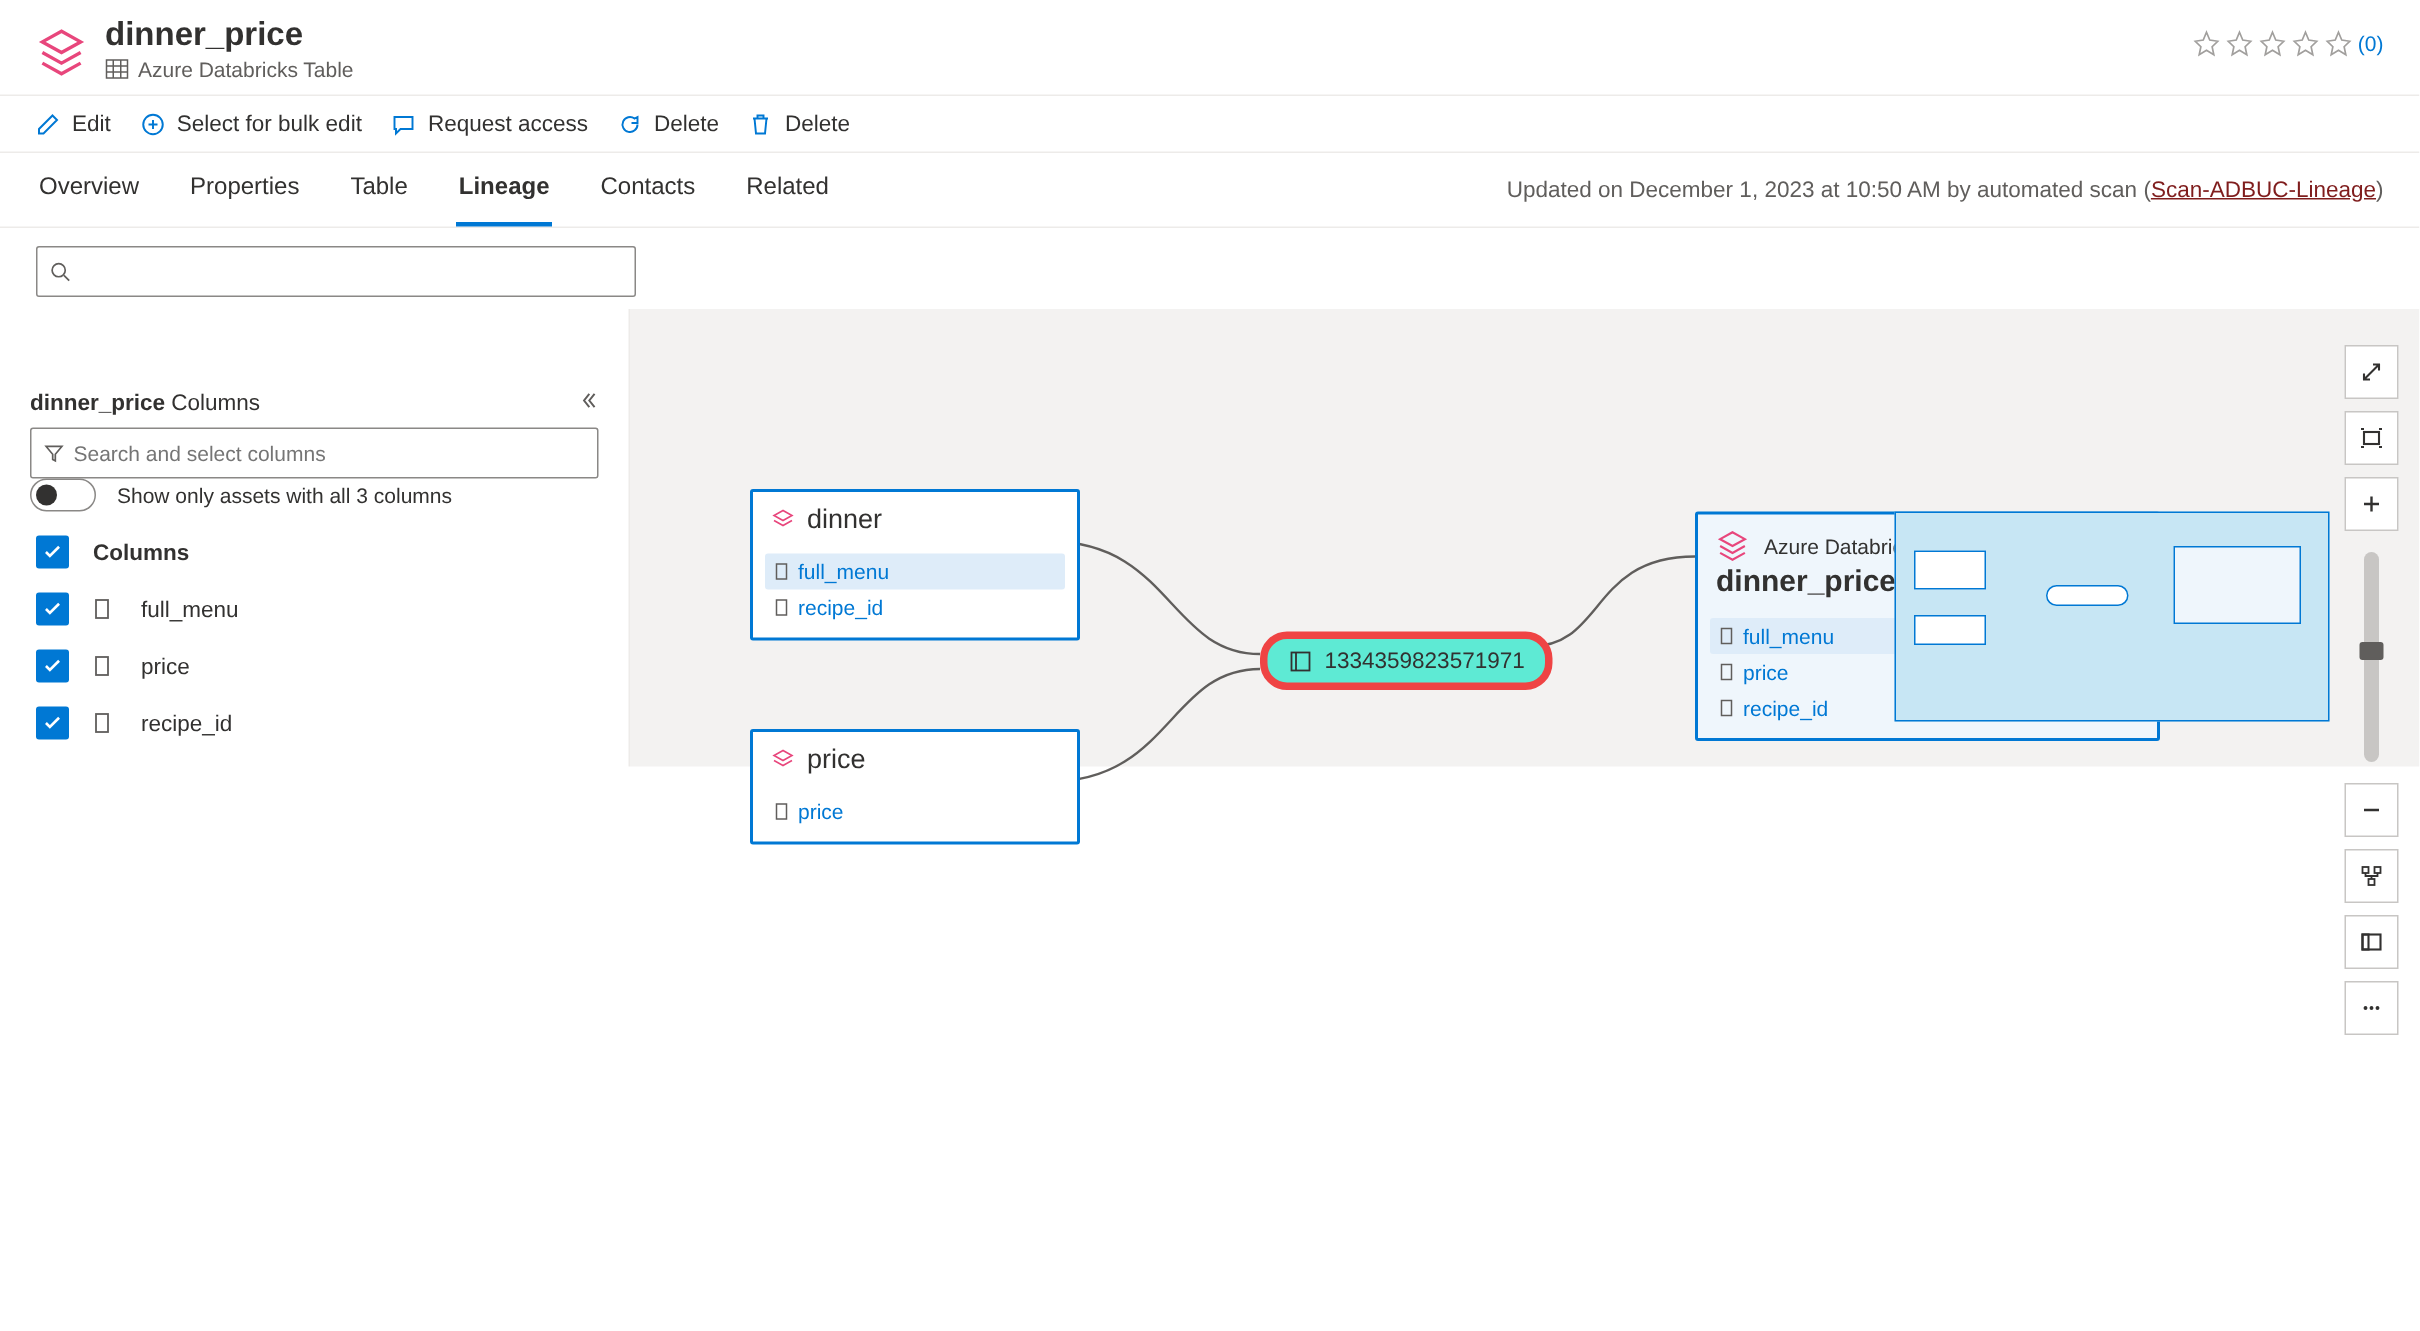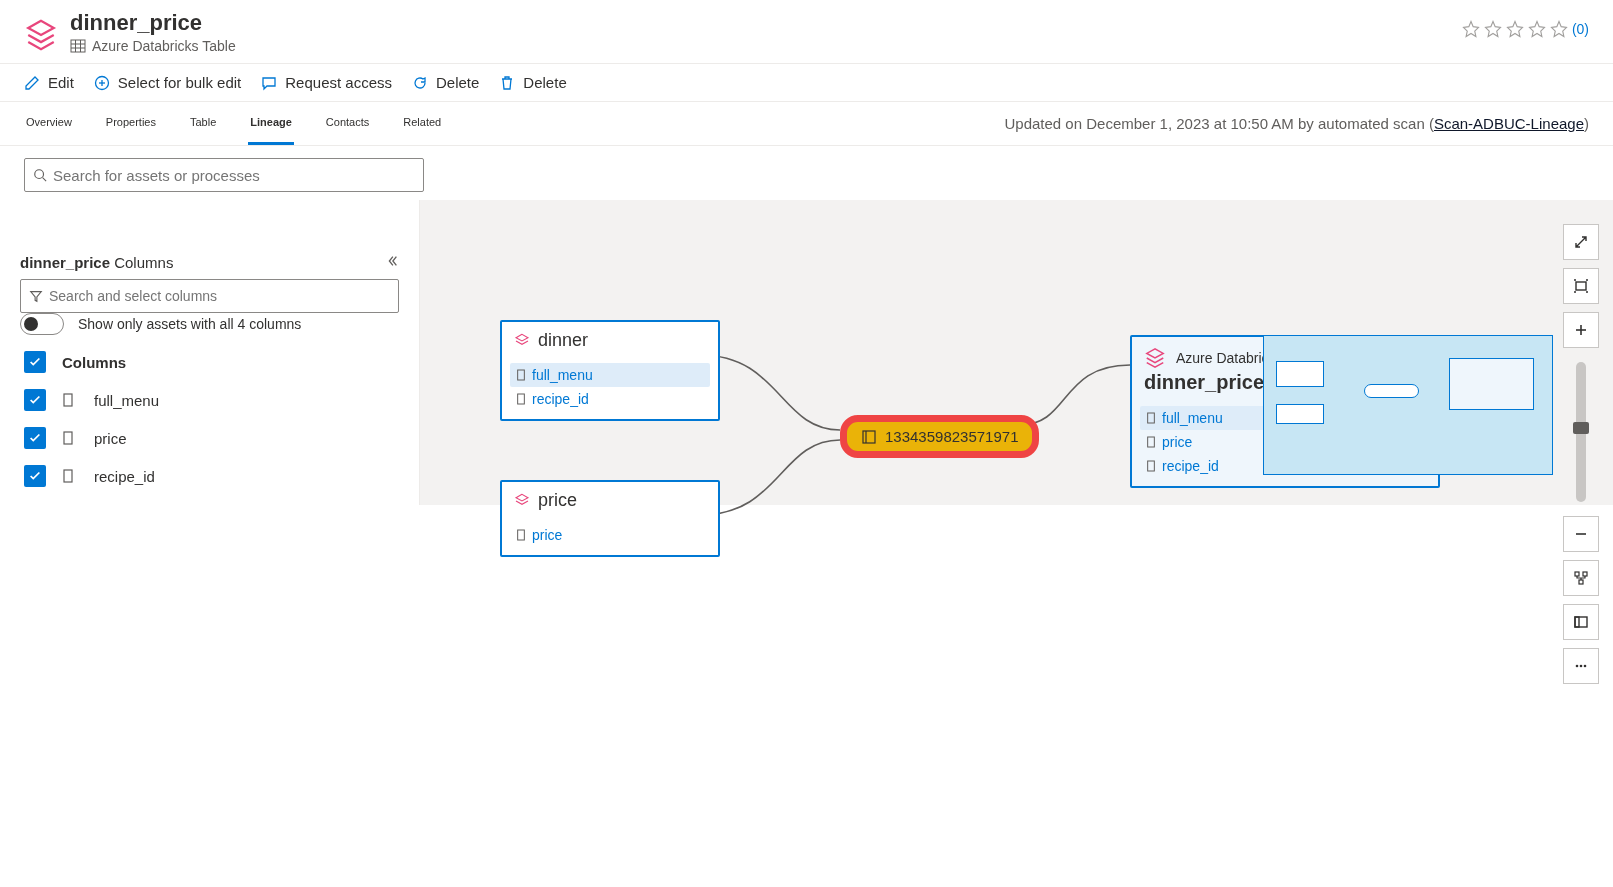--- a/index.html
+++ b/index.html
@@ -10,24 +10,24 @@
 .asset-title { font-size: 22px; font-weight: 700; color: #323130; }
 .asset-type { display: flex; align-items: center; gap: 6px; color: #605e5c; margin-top: 2px; font-size: 14px; }
 .add-tag { display: flex; align-items: center; gap: 8px; color: #605e5c; margin-top: 8px; cursor: pointer; font-size: 15px; }
 .rating { display: flex; align-items: center; gap: 4px; color: #605e5c; margin-top: 10px; }
 .rating .count { color: #0078d4; }
 .toolbar { display: flex; align-items: center; gap: 20px; padding: 10px 24px; border-bottom: 1px solid #edebe9; }
 .tool-btn { display: flex; align-items: center; gap: 8px; color: #323130; cursor: pointer; font-size: 15px; }
 .tool-icon { color: #0078d4; display: inline-flex; }
 .tabs-row { display: flex; align-items: center; padding: 0 24px; border-bottom: 1px solid #edebe9; }
 .tabs { display: flex; gap: 30px; }
-.tab { padding: 14px 2px; cursor: pointer; font-size: 11px; color: #323130; border-bottom: 3px solid transparent; }
+.tab { padding: 14px 2px; cursor: pointer; font-size: 16px; color: #323130; border-bottom: 3px solid transparent; }
 .tab.active { font-weight: 600; border-bottom-color: #0078d4; }
 .updated-info { margin-left: auto; color: #605e5c; font-size: 15px; }
-.updated-info a { color: #0f172a; }
+.updated-info a { color: #7f1d1d; }
 .search-row { padding: 12px 24px 8px 24px; }
 .search-input-box { display: flex; align-items: center; border: 1px solid #8a8886; border-radius: 2px; width: 400px; height: 34px; padding: 0 8px; gap: 6px; }
 .search-input-box input { border: none; outline: none; flex: 1; font-size: 15px; }
 .main-split { display: flex; flex: 1; }
 .sidebar { width: 420px; border-right: 1px solid #edebe9; padding: 12px 20px; }
 .sidebar-header { display: flex; align-items: center; justify-content: space-between; margin-bottom: 8px; margin-top: 42px; }
 .sidebar-title { font-size: 15px; }
 .sidebar-title strong { font-weight: 700; }
 .collapse-btn { cursor: pointer; color: #605e5c; }
 .col-search { display: flex; align-items: center; border: 1px solid #8a8886; border-radius: 2px; height: 34px; padding: 0 8px; gap: 6px; }
@@ -41,21 +41,21 @@
 .col-label { font-size: 15px; }
 .col-label.bold { font-weight: 700; }
 .column-icon { display: inline-flex; margin-right: 4px; }
 .canvas { flex: 1; background: #f3f2f1; position: relative; }
 .node { position: absolute; background: #fff; border: 2px solid #0078d4; border-radius: 2px; }
 .node-header { display: flex; align-items: center; gap: 8px; padding: 8px 12px; font-size: 18px; }
 .node-header.bold { font-weight: 700; font-size: 20px; }
 .node-cols { padding: 4px 8px 8px 8px; }
 .node-col { display: flex; align-items: center; gap: 6px; padding: 4px 6px; color: #0078d4; font-size: 14px; cursor: pointer; border-radius: 2px; }
 .node-col.hl { background: #deecf9; }
-.process-node { position: absolute; background: #eab308; border: 7px solid #ef4444; border-radius: 18px; padding: 6px 14px; display: flex; align-items: center; gap: 8px; font-size: 15px; }
+.process-node { position: absolute; background: #5eead4; border: 5px solid #ef4444; border-radius: 18px; padding: 6px 14px; display: flex; align-items: center; gap: 8px; font-size: 15px; }
 .target-node { background: #eff6fc; }
 .canvas-controls { position: absolute; right: 14px; top: 24px; display: flex; flex-direction: column; gap: 8px; align-items: center; }
 .ctrl-btn { width: 36px; height: 36px; background: #fff; border: 1px solid #c8c6c4; display: flex; align-items: center; justify-content: center; cursor: pointer; color: #323130; }
 .slider { width: 10px; height: 140px; background: #c8c6c4; margin: 6px 0; border-radius: 5px; position: relative; }
 .slider-thumb { width: 16px; height: 12px; background: #605e5c; border-radius: 2px; position: absolute; left: -3px; top: 60px; }
 .minimap { position: absolute; right: 60px; bottom: 30px; width: 290px; height: 140px; background: #c7e6f4; border: 1px solid #0078d4; }
 .minimap-inner { position: relative; width: 100%; height: 100%; }
 .mini-box { position: absolute; background: #fff; border: 1px solid #0078d4; }
 svg.edges { position: absolute; left: 0; top: 0; pointer-events: none; }
 </style>
@@ -159,21 +159,20 @@
     <span>Updated on December 1, 2023 at 10:50 AM by automated scan (</span><a href="#">Scan-ADBUC-Lineage</a><span>)</span>
   </div>
 </div>
 
 <div class="search-row">
   <div class="search-input-box">
     <svg width="14" height="14" viewBox="0 0 16 16" fill="none" stroke="#605e5c" stroke-width="1.3">
         <circle cx="7" cy="7" r="5"></circle>
         <line x1="11" y1="11" x2="15" y2="15"></line>
       </svg>
-    <input type="text" placeholder="Search for assets or processes" style="">
   </div>
 </div>
 
 <div class="main-split">
   <div class="sidebar">
     <div class="sidebar-header">
       <div class="sidebar-title">
         <strong>dinner_price</strong><span> Columns</span>
       </div>
       <div class="collapse-btn">
@@ -185,21 +184,21 @@
     <div class="col-search">
       <svg width="14" height="14" viewBox="0 0 16 16" fill="none" stroke="#605e5c" stroke-width="1.3">
           <path d="M2 3h12L9 9v5l-2-1V9L2 3z"></path>
         </svg>
       <input type="text" placeholder="Search and select columns" style="">
     </div>
     <div class="toggle-row">
       <div class="toggle">
           <div class="toggle-knob"></div>
         </div>
-      <span>Show only assets with all 4 columns</span>
+      <span>Show only assets with all 3 columns</span>
     </div>
     <div class="col-list">
       <div class="col-row">
         <div class="checkbox">
             <svg width="14" height="14" viewBox="0 0 16 16" stroke="#fff" stroke-width="2" fill="none">
               <path d="M3 8l3 3 7-7"></path>
             </svg>
           </div>
         <span class="col-label bold">Columns</span>
       </div>

